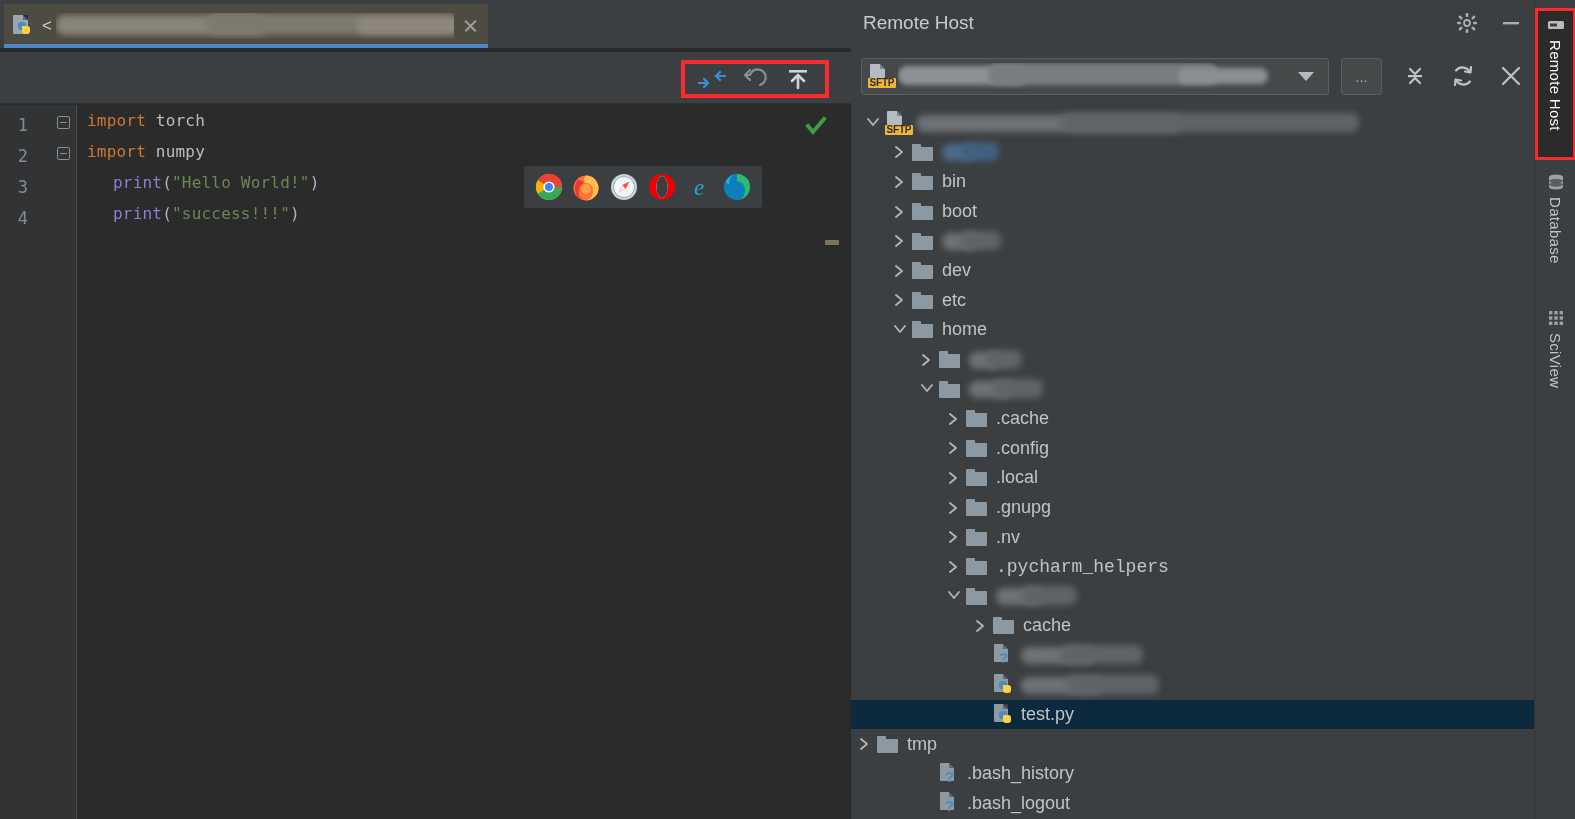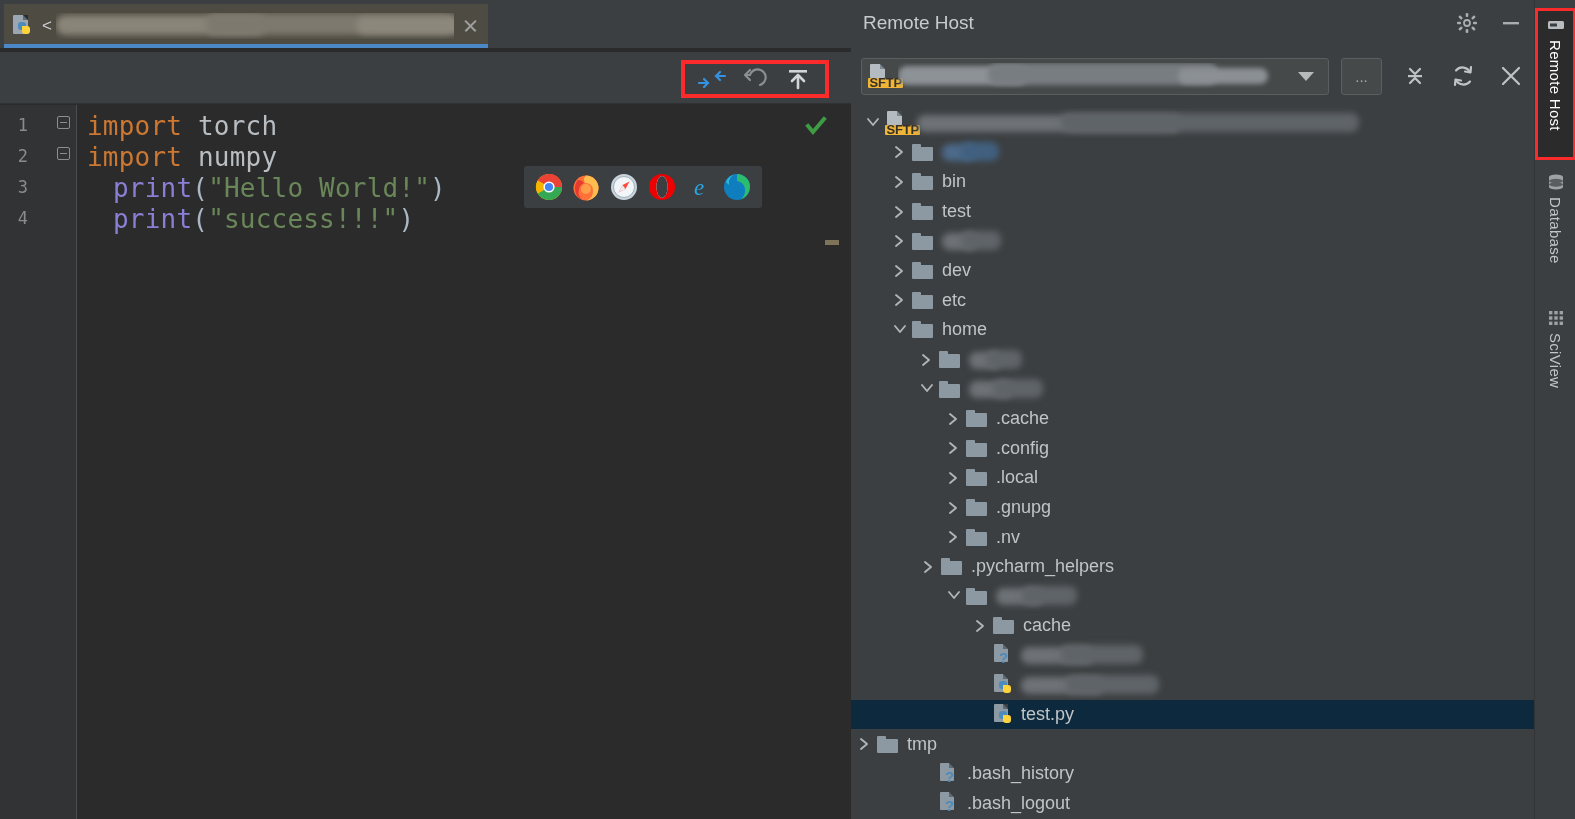--- a/index.html
+++ b/index.html
@@ -97,21 +97,21 @@
     position:absolute; right:6px; width:13px; height:13px;
     border:1.4px solid #8a8f92; border-radius:2px; background:#313335;
   }
   .fold::after{
     content:""; position:absolute; left:2px; top:5px; width:7px; height:1.4px;
     background:#8a8f92;
   }
   #code-area { position:absolute; left:77px; top:105px; right:0; bottom:0; }
   .code-line {
     position:absolute; left:10px; white-space:pre;
-    font-family:"DejaVu Sans Mono", monospace; font-size:26px;
+    font-family:"DejaVu Sans Mono", monospace; font-size:16px;
     letter-spacing:.2px;
   }
   .kw   { color:#cc7832; }
   .ident{ color:#b9bec3; }
   .fn   { color:#8a7fd4;margin-left:26px; }
   .punc { color:#a9b7c6; }
   .str  { color:#6a8759; }
 
   #check-icon { position:absolute; right:24px; top:10px; }
   #warn-marker {
@@ -163,21 +163,21 @@
   .sftp-icon .pg {
     position:absolute; left:2px; top:0; width:15px; height:14px;
     background:#b4bcc2; border-radius:1px;
   }
   .sftp-icon .pg::after{
     content:""; position:absolute; right:0; top:0; border-width:0 5px 5px 0;
     border-style:solid; border-color:#7d878e #45494a;
   }
   .sftp-icon .badge {
     position:absolute; left:0px; bottom:0px; background:#f0b537; color:#34302a;
-    font-size:13px; font-weight:bold; padding:1px 1.5px; border-radius:1px;
+    font-size:10px; font-weight:bold; padding:1px 1.5px; border-radius:1px;
     letter-spacing:-.2px; line-height:8px;
   }
   #sftp-value-redacted {
     flex:1 1 auto; height:26px; position:relative; overflow:hidden;
     margin-left:4px;
   }
   #sftp-value-redacted .blur { position:absolute; border-radius:9px; filter:blur(2.6px); }
   #sftp-caret {
     flex:0 0 auto; width:0; height:0; margin-right:8px;
     border-left:8px solid transparent; border-right:8px solid transparent;
@@ -509,21 +509,21 @@
         <div class="tree-row" style="padding-left: 35px;">
           <span class="twisty">
             <svg width="12" height="14" viewBox="0 0 12 14">
               <path d="M3 2 L9 7 L3 12" stroke="#b0b4b7" stroke-width="1.9" fill="none" stroke-linecap="round" stroke-linejoin="round"></path>
             </svg>
           </span>
           <span class="folder-ic">
             <span class="back"></span>
             <span class="body"></span>
           </span>
-          <span class="tree-label">test</span>
+          <span class="tree-label">boot</span>
         </div>
         <div class="tree-row" style="padding-left: 35px;">
           <span class="twisty">
             <svg width="12" height="14" viewBox="0 0 12 14">
               <path d="M3 2 L9 7 L3 12" stroke="#b0b4b7" stroke-width="1.9" fill="none" stroke-linecap="round" stroke-linejoin="round"></path>
             </svg>
           </span>
           <span class="folder-ic">
             <span class="back"></span>
             <span class="body"></span>
@@ -652,21 +652,21 @@
             <svg width="12" height="14" viewBox="0 0 12 14">
               <path d="M3 2 L9 7 L3 12" stroke="#b0b4b7" stroke-width="1.9" fill="none" stroke-linecap="round" stroke-linejoin="round"></path>
             </svg>
           </span>
           <span class="folder-ic">
             <span class="back"></span>
             <span class="body"></span>
           </span>
           <span class="tree-label">.nv</span>
         </div>
-        <div class="tree-row" style="padding-left: 64px;">
+        <div class="tree-row" style="padding-left: 89px; font-family: Liberation Mono, monospace;">
           <span class="twisty">
             <svg width="12" height="14" viewBox="0 0 12 14">
               <path d="M3 2 L9 7 L3 12" stroke="#b0b4b7" stroke-width="1.9" fill="none" stroke-linecap="round" stroke-linejoin="round"></path>
             </svg>
           </span>
           <span class="folder-ic">
             <span class="back"></span>
             <span class="body"></span>
           </span>
           <span class="tree-label">.pycharm_helpers</span>

